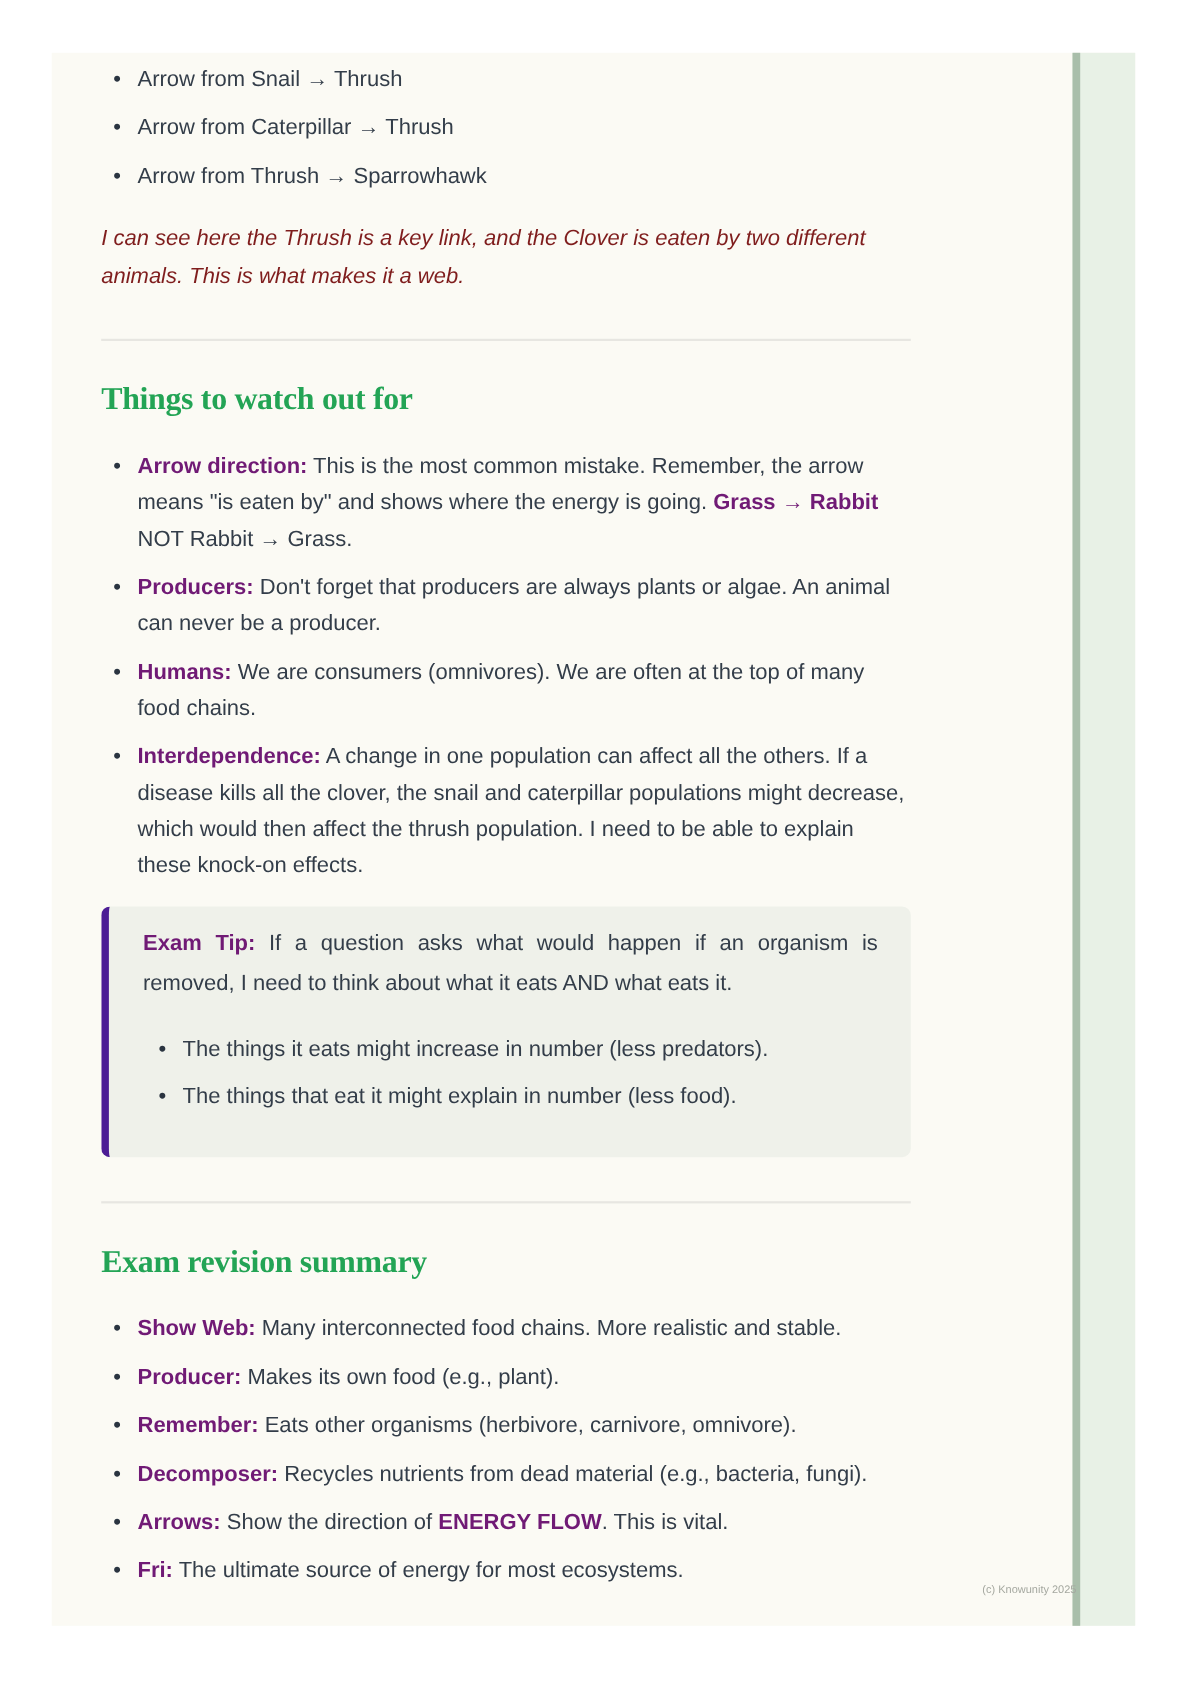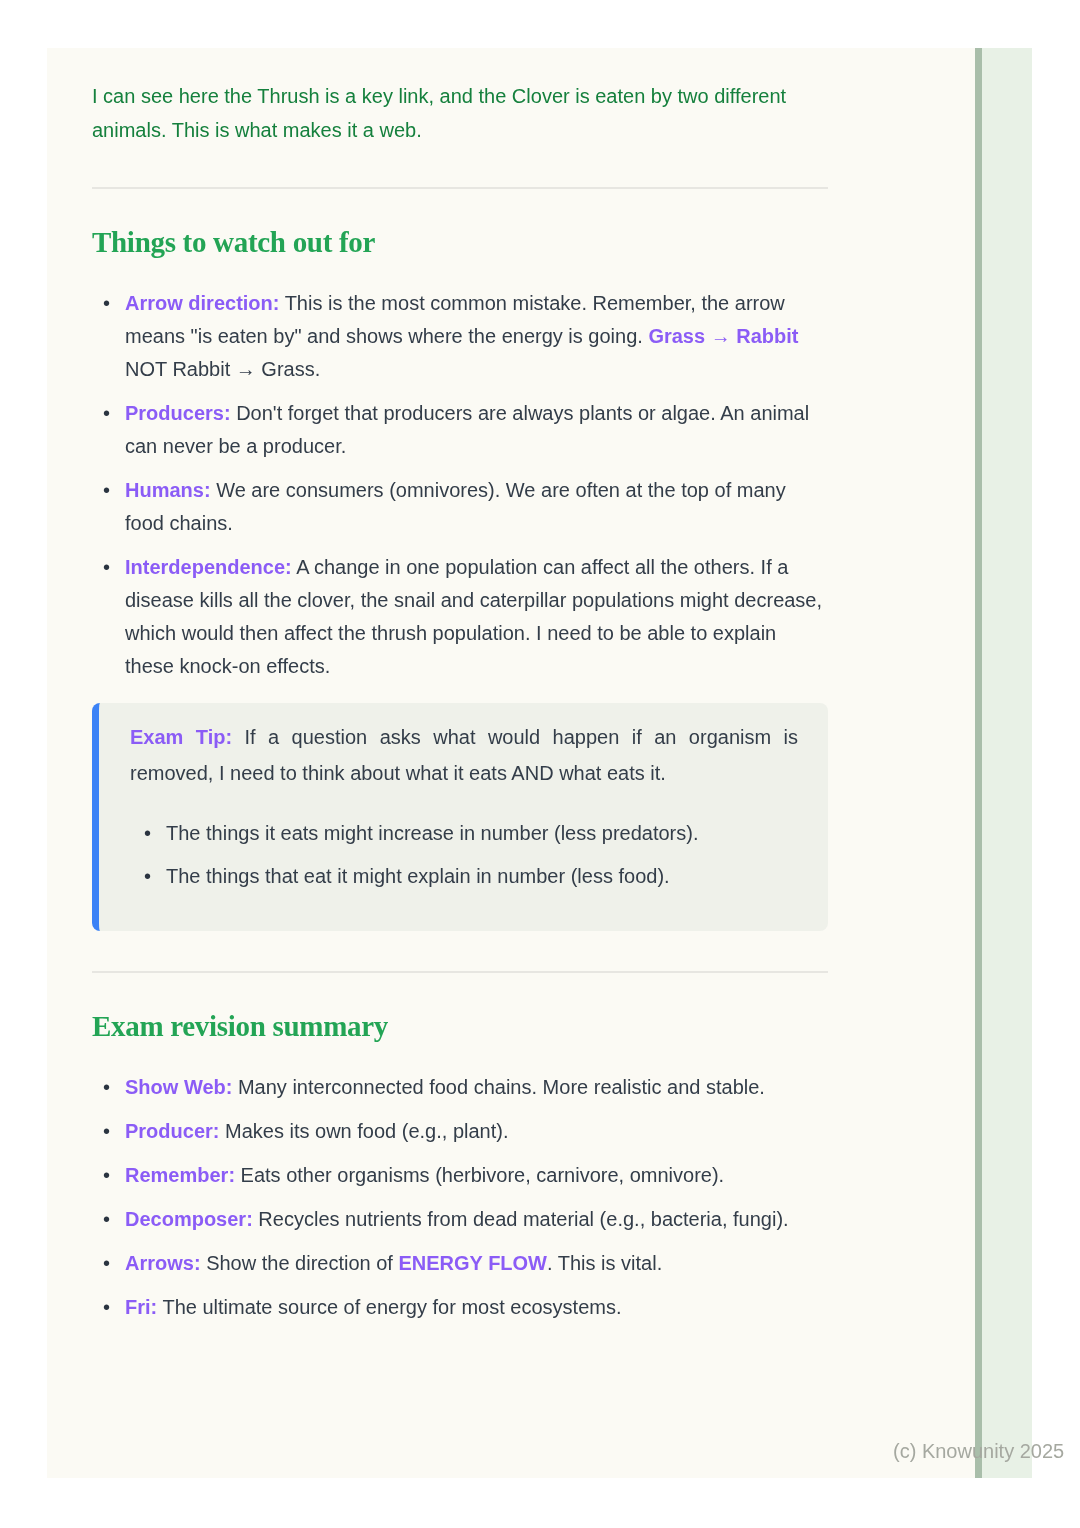--- a/index.html
+++ b/index.html
@@ -20,52 +20,57 @@
     position:absolute; left:45px; top:0; width:736px;
     padding-top:8px; color:#333d49; font-size:20px;
   }
   ul { list-style:none; margin:0; padding:0; }
   .blist > li {
     position:relative; padding-left:33px; line-height:33px; margin-bottom:11px;
   }
   .blist > li::before {
     content:"\2022"; position:absolute; left:11px; color:#2a3440;
   }
-  .b { font-weight:bold; color:#8b5cf6; }
-  .note { line-height:34px; margin:23px 0 0 0; color:#15803d; }
+  .b { font-weight:bold; color:#701a75; }
+  .note { font-style:italic; line-height:34px; margin:23px 0 0 0; color:#7f1d1d; }
   hr.divider { border:none; border-top:2px solid #e7e6e1; margin:40px 0 0 0; }
   h2.section-heading {
     color:#23a455; font-size:29px; font-weight:bold; letter-spacing:-0.3px;
     margin:37px 0 28px 0;
     font-family:Liberation Serif, serif;
   }
   .blist.tight { margin-top:28px; }
   .callout {
     margin-top:20px; background:#eff1ea;
-    border-left:7px solid #3b82f6; border-radius:8px;
+    border-left:7px solid #4c1d95; border-radius:8px;
     padding:16px 30px 28px 31px;
   }
   .callout-lead { margin:0; line-height:36px; text-align:justify; }
   .callout ul { margin-top:26px; }
   .callout .blist > li { padding-left:36px; margin-bottom:10px; }
   .callout .blist > li::before { left:14px; }
   .watermark {
-    position:absolute; left:893px; top:1440px; font-size:20px;
+    position:absolute; left:893px; top:1440px; font-size:10px;
     color:#a5a8a0; z-index:5; white-space:nowrap;
   }
 </style>
 </head>
 <body>
 
 <div class="screen">
   <div class="page">
     <div class="edge-strip"></div>
 
     <div class="content">
 
+      <ul class="blist">
+        <li>Arrow from Snail → Thrush</li>
+        <li>Arrow from Caterpillar → Thrush</li>
+        <li>Arrow from Thrush → Sparrowhawk</li>
+      </ul>
 
       <p class="note">I can see here the Thrush is a key link, and the Clover is eaten by two different animals. This is what makes it a web.</p>
 
       <hr class="divider">
 
       <h2 class="section-heading">Things to watch out for</h2>
 
       <ul class="blist tight">
         <li>
           <span class="b">Arrow direction:</span><span> This is the most common mistake. Remember, the arrow means "is eaten by" and shows where the energy is going. </span><span class="b">Grass → Rabbit</span><span> NOT Rabbit → Grass.</span>

